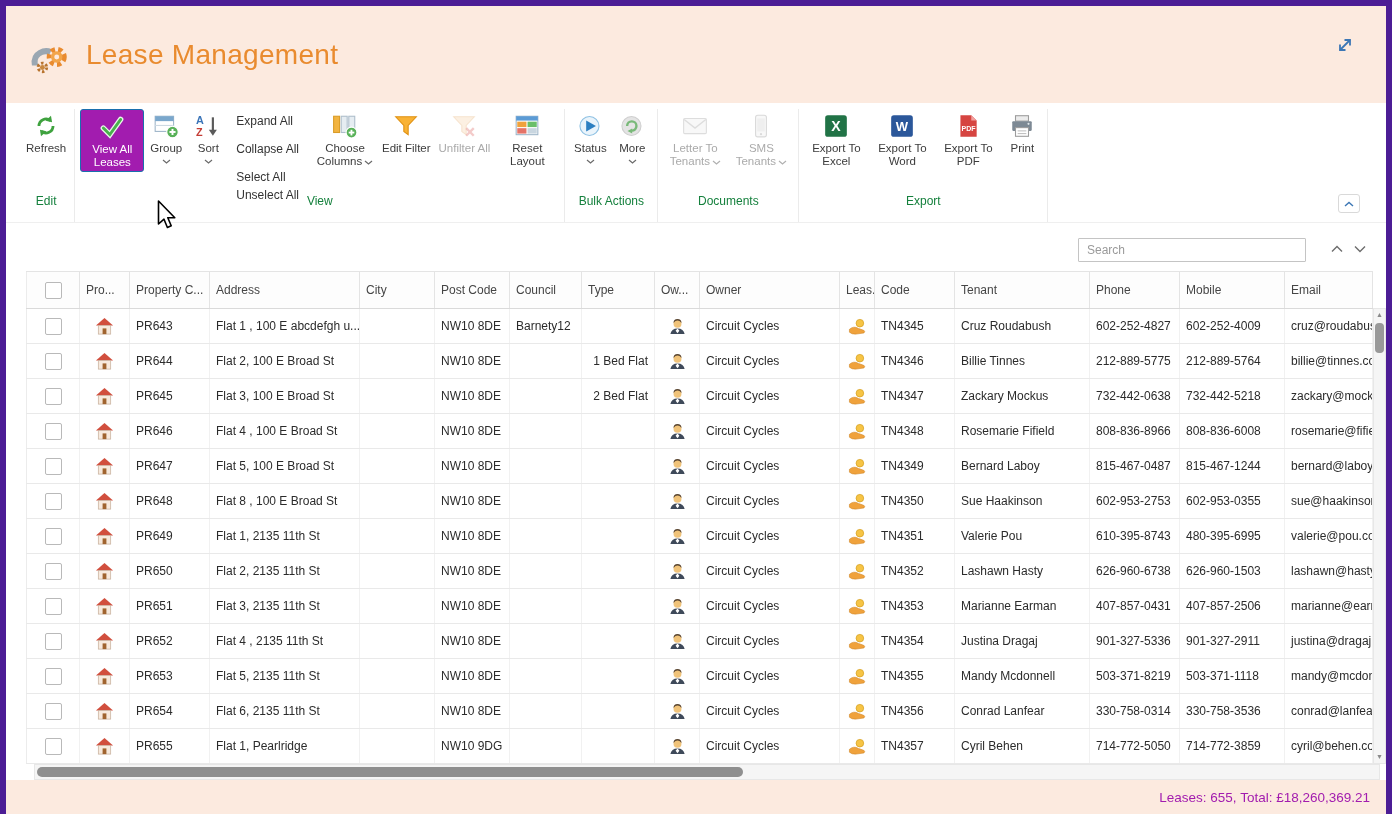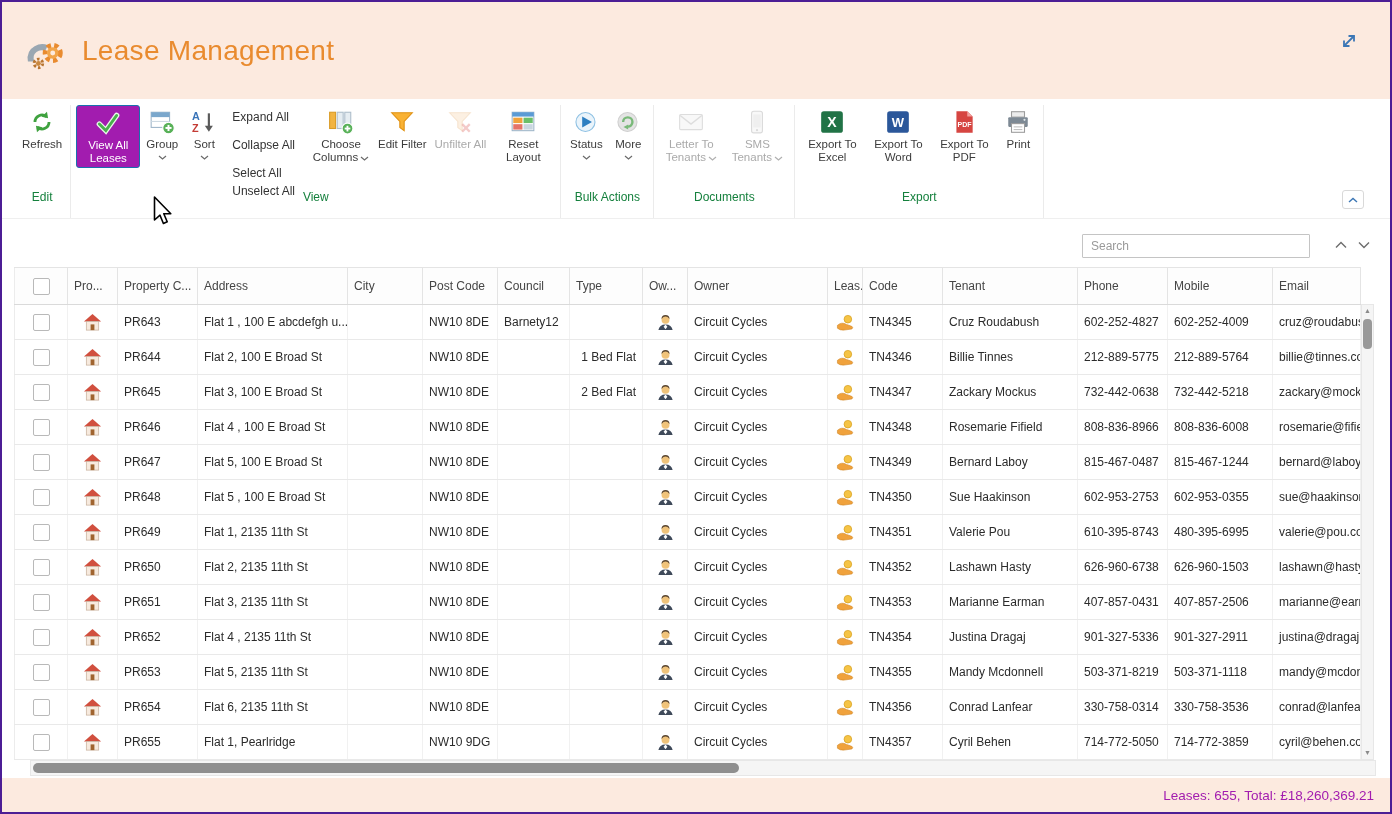--- a/index.html
+++ b/index.html
@@ -1,17 +1,17 @@
 <!DOCTYPE html>
 <html><head>
 <meta charset="utf-8">
 <style>
   html,body{margin:0;padding:0;background:#fff;}
   body{width:1392px;height:814px;font-family:"Liberation Sans","DejaVu Sans",sans-serif;overflow:hidden;}
-  .app{width:1392px;height:814px;box-sizing:border-box;border:2px solid #4c1d95;background:#fff;position:relative;display:flex;flex-direction:column;}
+  .app{width:1392px;height:814px;box-sizing:border-box;border:6px solid #4c1d95;background:#fff;position:relative;display:flex;flex-direction:column;}
 
   
   .hdr{height:97px;flex:0 0 auto;background:#fceadf;display:flex;align-items:center;padding-left:22px;position:relative;}
   .hdr .logo{width:46px;height:42px;flex:0 0 auto;}
   .hdr h1{font-size:28px;font-weight:400;color:#e98b2f;margin:0 0 0 12px;letter-spacing:.3px;}
   .maximize{position:absolute;right:30px;top:28px;width:22px;height:22px;cursor:default;}
 
   
   .ribbon{height:113px;flex:0 0 auto;background:#fff;border-bottom:1px solid #efefef;display:flex;align-items:stretch;padding:6px 10px 0 12px;position:relative;}
   .rgroup{display:flex;flex-direction:column;padding:0 5px;border-right:1px solid #ebebeb;}
@@ -31,21 +31,21 @@
   .ribbon-collapse{position:absolute;right:26px;bottom:9px;width:20px;height:17px;border:1px solid #d9d9d9;border-radius:3px;background:#fff;display:flex;align-items:center;justify-content:center;}
 
   
   .search-row{height:48px;flex:0 0 auto;background:#fff;position:relative;}
   .search-input{position:absolute;right:80px;top:15px;width:210px;height:22px;border:1px solid #c4c4c4;border-radius:1px;padding:0 8px;font-size:12px;font-family:inherit;color:#333;outline:none;}
   .search-input::placeholder{color:#9a9a9a;}
   .srch-chev{position:absolute;top:21px;width:14px;height:10px;}
   .srch-chev.up{right:42px;} .srch-chev.down{right:19px;}
 
   
-  .gridwrap{flex:0 0 auto;display:flex;padding-left:12px;height:493px;}
+  .gridwrap{flex:0 0 auto;display:flex;padding-left:20px;height:493px;}
   table.grid{border-collapse:collapse;table-layout:fixed;width:1346px;font-size:12px;border-left:1px solid #ececec;}
   thead th{height:37px;font-weight:400;color:#454545;text-align:left;padding:0 6px;background:#fdfdfd;border-top:1px solid #e4e4e4;border-bottom:1px solid #dadada;border-right:1px solid #e4e4e4;box-sizing:border-box;white-space:nowrap;overflow:hidden;}
   tbody td{height:34px;border-bottom:1px solid #e9e9e9;border-right:1px solid #f1f1f1;padding:0 6px;color:#2b2b2b;white-space:nowrap;overflow:hidden;box-sizing:border-box;}
   td.c-check,th.c-check{text-align:center;padding:0;}
   td.c-ic,th.c-ic{text-align:center;padding:0;}
   td.c-type{text-align:right;}
   .cb{display:inline-block;width:15px;height:15px;border:1px solid #b9b9b9;border-radius:2px;background:#fff;vertical-align:middle;}
   .cell-ic{vertical-align:middle;}
 
   
@@ -526,21 +526,21 @@
           <tr>
     <td class="c-check"><span class="cb"></span></td>
     <td class="c-ic">
       <svg class="cell-ic" width="19" height="19" viewBox="0 0 20 20">
         <polygon points="10,1 19,9 1,9" fill="#d14f3e"></polygon>
         <rect x="3.5" y="9" width="13" height="9" fill="#f7eade" stroke="#c9b29f" stroke-width="0.8"></rect>
         <rect x="8" y="12" width="4" height="6" fill="#a0642f"></rect>
       </svg>
     </td>
     <td>PR648</td>
-    <td>Flat 5 , 100 E Broad St</td>
+    <td>Flat 8 , 100 E Broad St</td>
     <td></td>
     <td>NW10 8DE</td>
     <td></td>
     <td class="c-type"></td>
     <td class="c-ic">
       <svg class="cell-ic" width="19" height="19" viewBox="0 0 20 20">
         <circle cx="10" cy="7" r="4.2" fill="#f0c37a"></circle>
         <path d="M5.8 6.2a4.2 4.2 0 0 1 8.4 0 q-2 -2.6 -4.2 -2.6 t-4.2 2.6z" fill="#5a4632"></path>
         <path d="M2.5 18 q1 -6 7.5 -6 t7.5 6 z" fill="#3f4a5a"></path>
         <polygon points="10,12.2 12,14.5 10,17 8,14.5" fill="#fff"></polygon>

